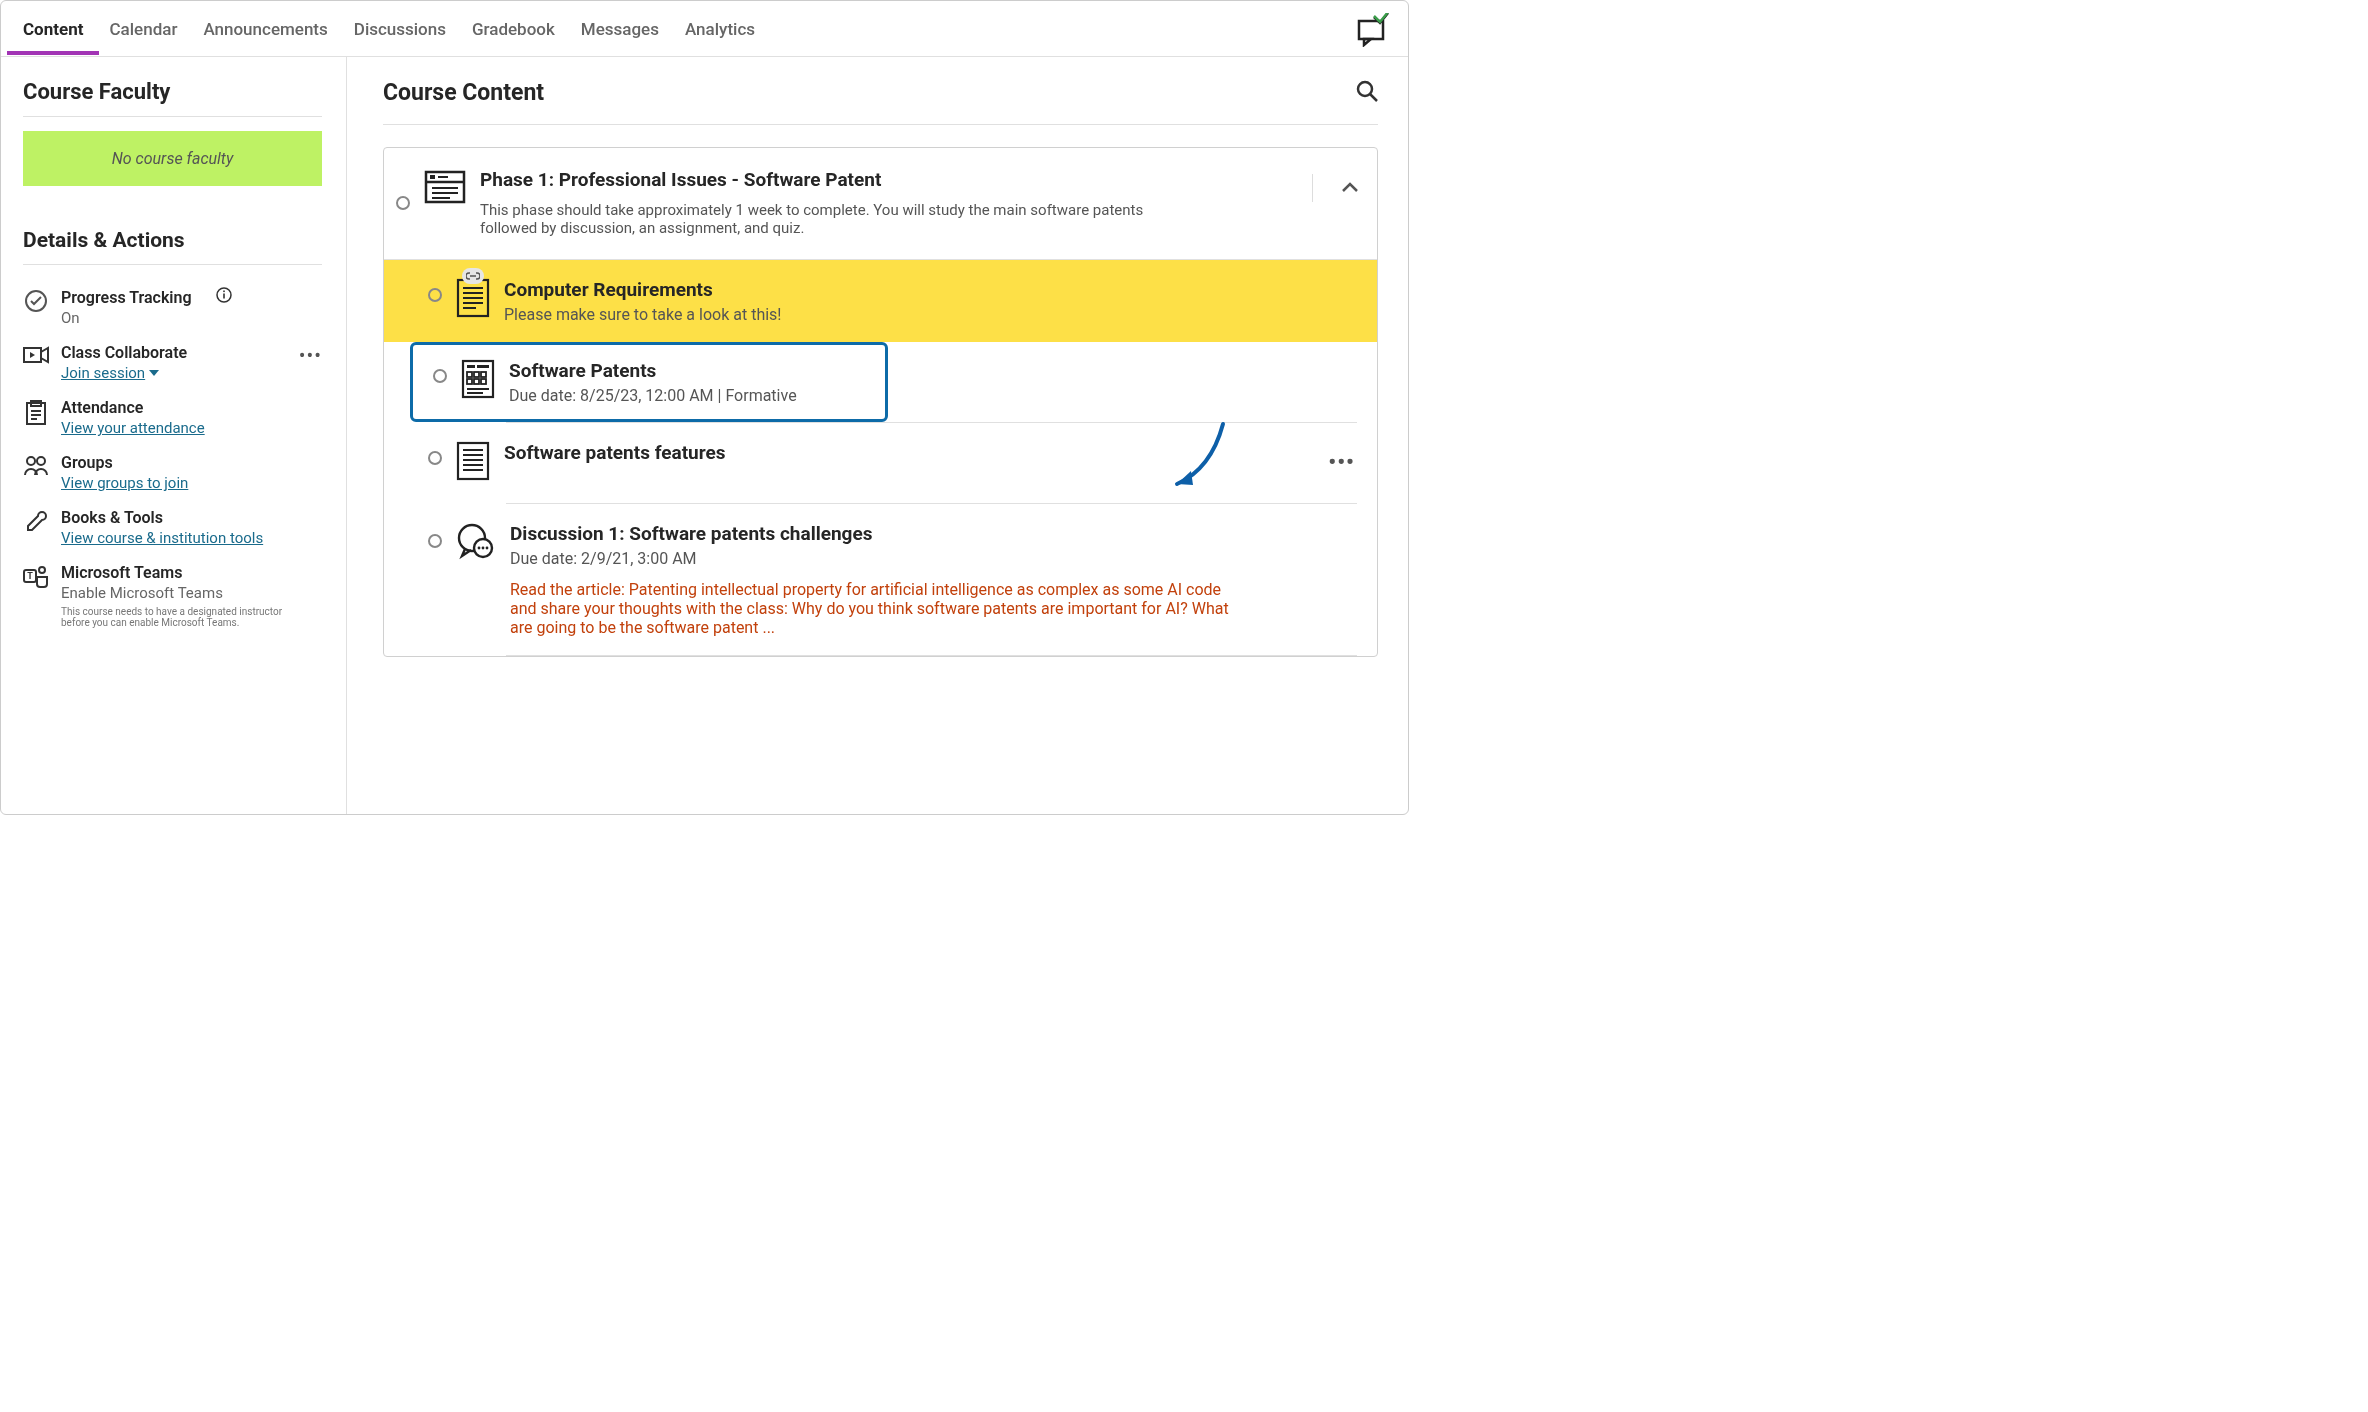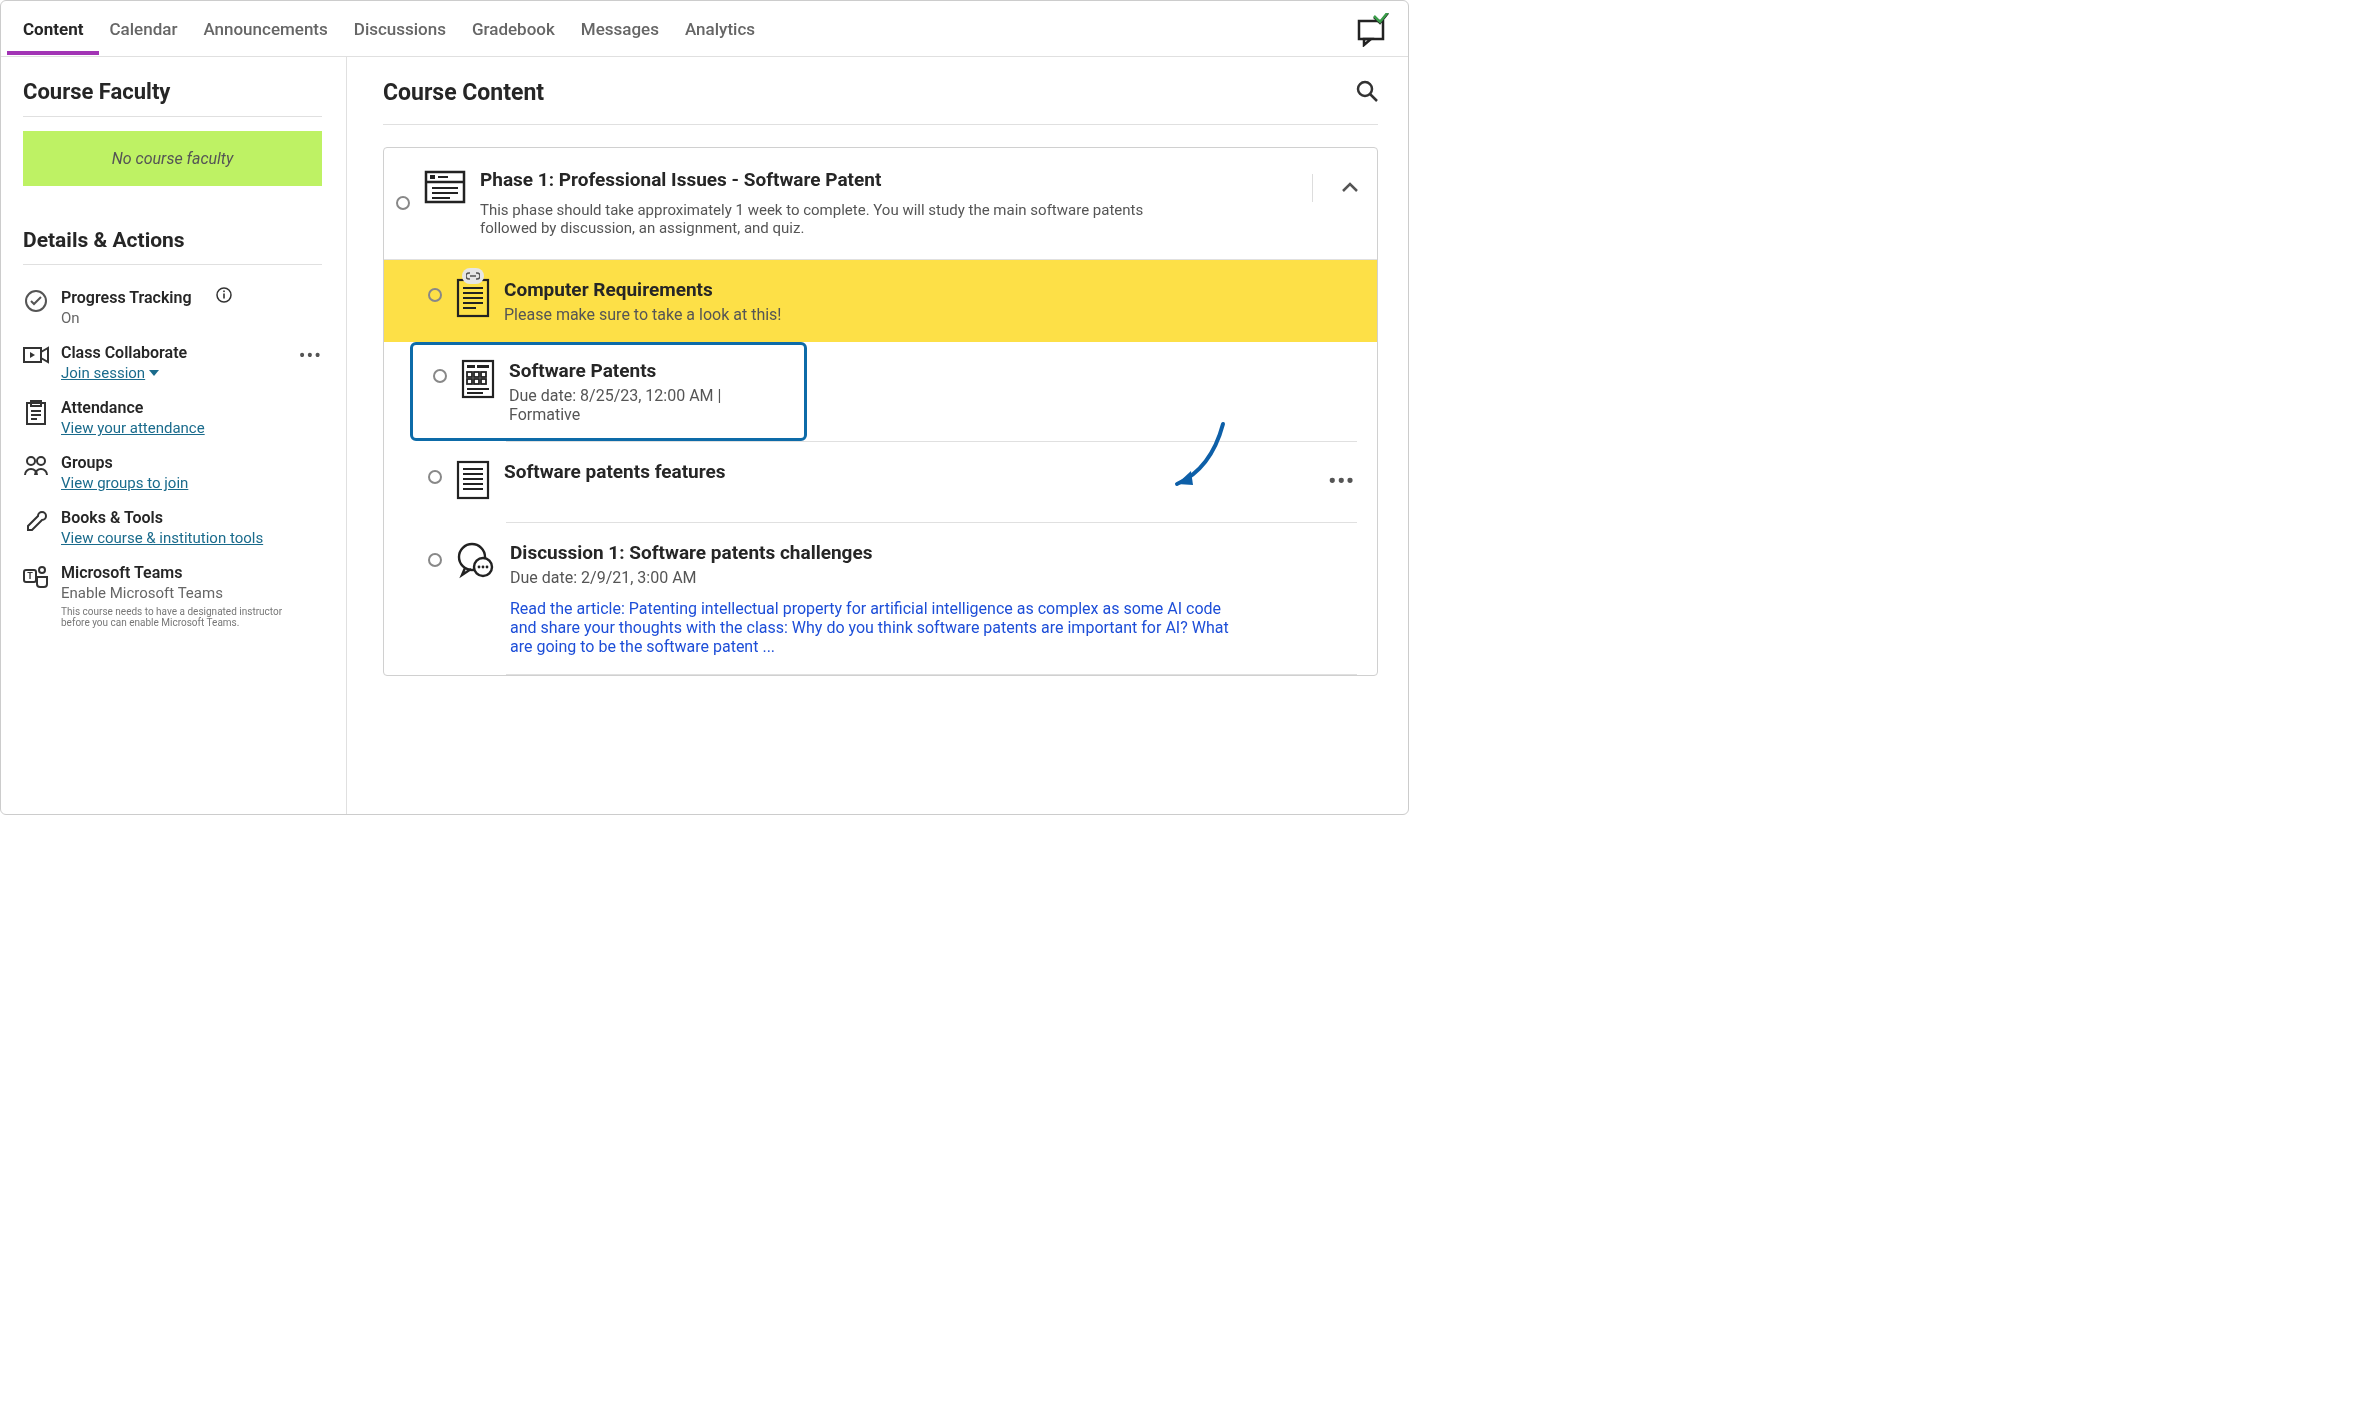--- a/index.html
+++ b/index.html
@@ -251,40 +251,40 @@
     color: #555;
     letter-spacing: 1px;
     cursor: pointer;
     font-weight: bold;
   }
 
   .highlight-box {
     border: 3px solid #0d6ba8;
     border-radius: 6px;
     margin: 0 0 0 26px;
-    width: 397px;
+    width: 478px;
   }
   .highlight-box .item-row { padding-left: 20px; }
 
   .link-badge {
     position: absolute;
     top: -10px;
     left: 6px;
     width: 22px;
     height: 16px;
     background: #e6e6e6;
     border-radius: 9px;
     display: flex;
     align-items: center;
     justify-content: center;
   }
 
   .discussion-desc {
     font-size: 16px;
-    color: #1d4ed8;
+    color: #c2410c;
     margin-top: 12px;
     max-width: 740px;
   }
 
   .callout-arrow {
     position: absolute;
     pointer-events: none;
   }
 </style>
 </head>

